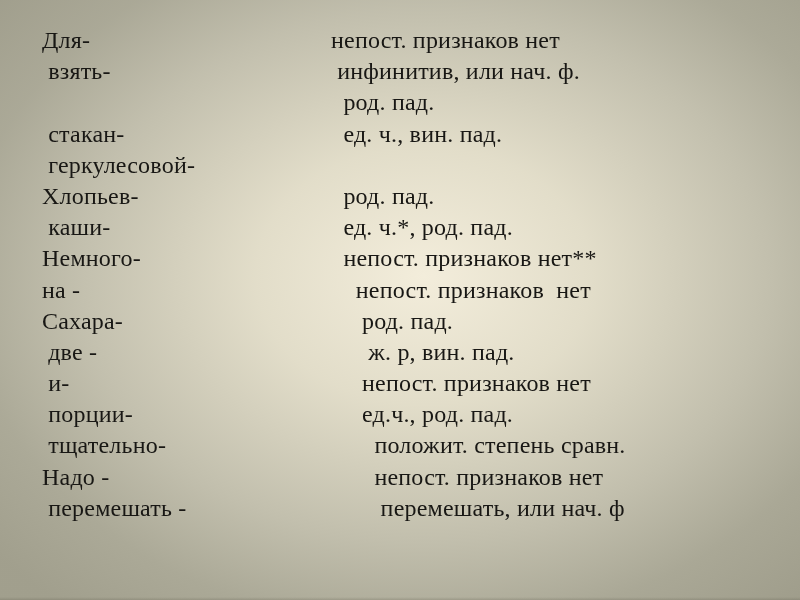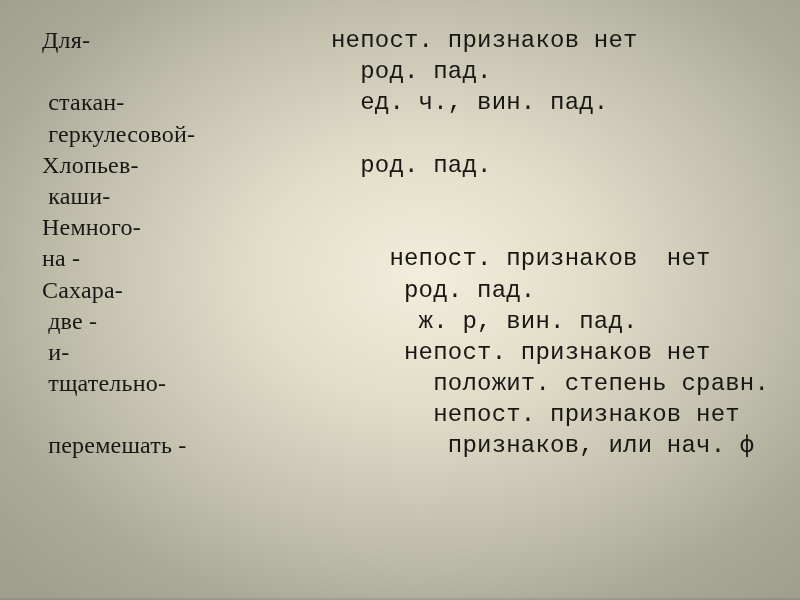--- a/index.html
+++ b/index.html
@@ -48,74 +48,85 @@
   }
   .cell {
     position: absolute;
     top: 0;
     font-size: 24px;
     color: #181714;
     letter-spacing: 0.2px;
     white-space: pre;
   }
   .cell-left  { left: 0; }
-  .cell-right { left: 289px; font-family: Liberation Mono, monospace; }
+  .cell-right { left: 289px; }
 </style>
 </head>
 <body>
 
 <div class="slide">
   <div class="content">
 
     <div class="row">
       <span class="cell cell-left">Для-</span>
       <span class="cell cell-right">непост. признаков нет</span>
+    </div>
+    <div class="row">
+      <span class="cell cell-left"> взять-</span>
+      <span class="cell cell-right"> инфинитив, или нач. ф.</span>
     </div>
     <div class="row">
       <span class="cell cell-right">  род. пад.</span>
     </div>
     <div class="row">
       <span class="cell cell-right">  ед. ч., вин. пад.</span>
       <span class="cell cell-left"> стакан-</span>
     </div>
     <div class="row">
       <span class="cell cell-left"> геркулесовой-</span>
     </div>
     <div class="row">
       <span class="cell cell-left">Хлопьев-</span>
       <span class="cell cell-right">  род. пад.</span>
     </div>
     <div class="row">
       <span class="cell cell-left"> каши-</span>
+      <span class="cell cell-right">  ед. ч.*, род. пад.</span>
     </div>
     <div class="row">
       <span class="cell cell-left">Немного-</span>
+      <span class="cell cell-right">  непост. признаков нет**</span>
     </div>
     <div class="row">
       <span class="cell cell-left">на -</span>
       <span class="cell cell-right">    непост. признаков  нет</span>
     </div>
     <div class="row">
       <span class="cell cell-left">Сахара-</span>
       <span class="cell cell-right">     род. пад.</span>
     </div>
     <div class="row">
       <span class="cell cell-left"> две -</span>
       <span class="cell cell-right">      ж. р, вин. пад.</span>
     </div>
     <div class="row">
       <span class="cell cell-left"> и-</span>
       <span class="cell cell-right">     непост. признаков нет</span>
     </div>
     <div class="row">
+      <span class="cell cell-left"> порции-</span>
+      <span class="cell cell-right">     ед.ч., род. пад.</span>
+    </div>
+    <div class="row">
       <span class="cell cell-left"> тщательно-</span>
       <span class="cell cell-right">       положит. степень сравн.</span>
     </div>
     <div class="row">
+      <span class="cell cell-left">Надо -</span>
       <span class="cell cell-right">       непост. признаков нет</span>
     </div>
     <div class="row">
       <span class="cell cell-left"> перемешать -</span>
-      <span class="cell cell-right">        признаков, или нач. ф</span>
+      <span class="cell cell-right">        перемешать, или нач. ф</span>
     </div>
 
   </div>
 </div>
 
 </body></html>

